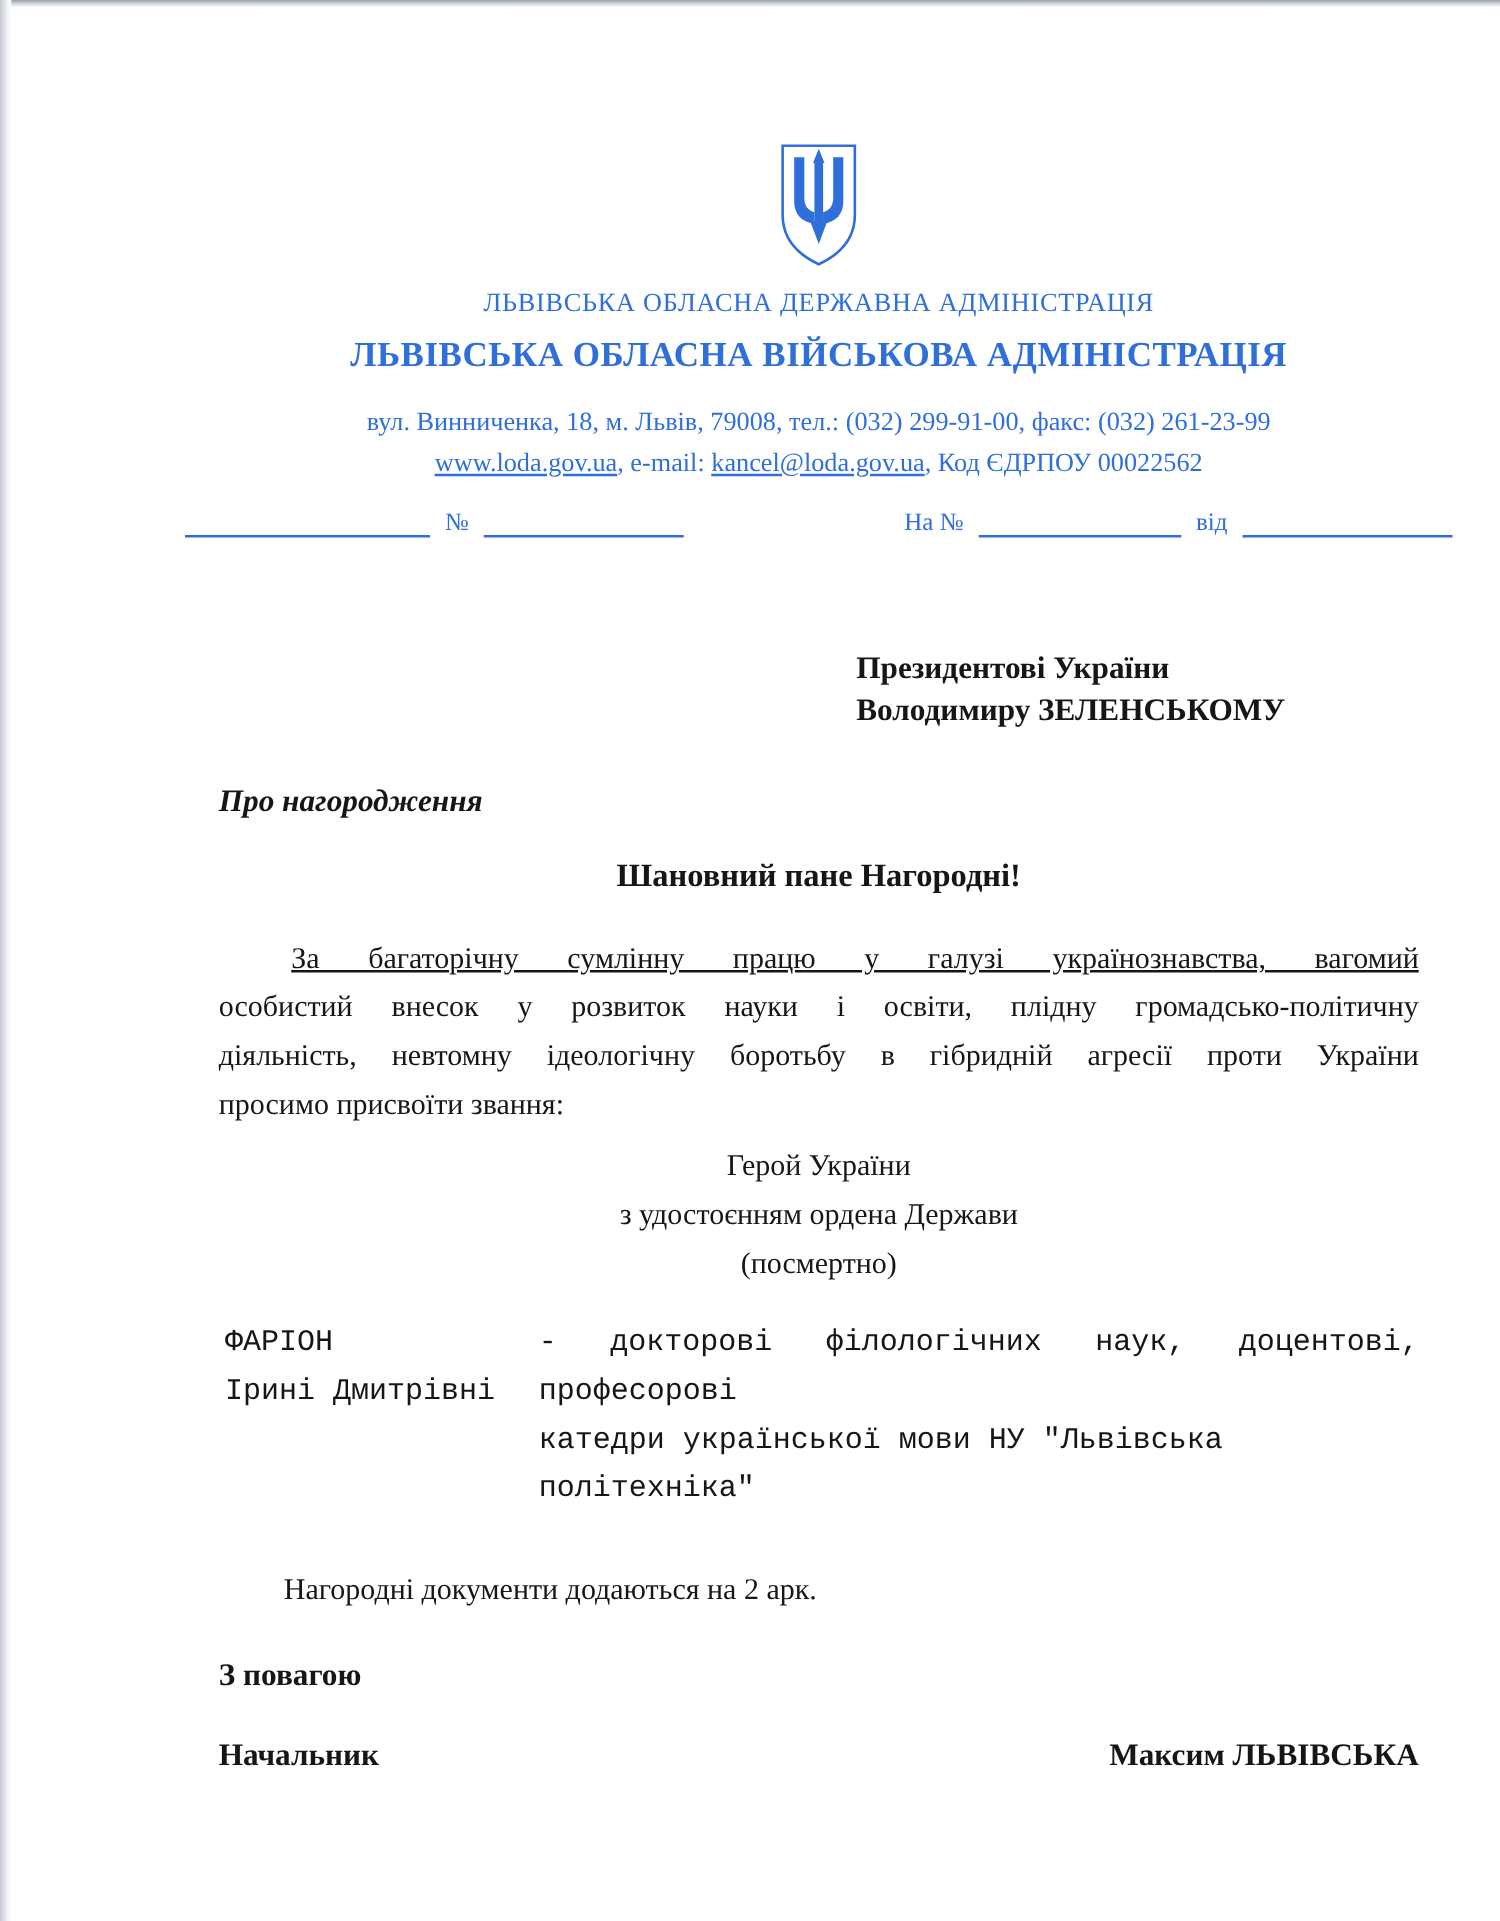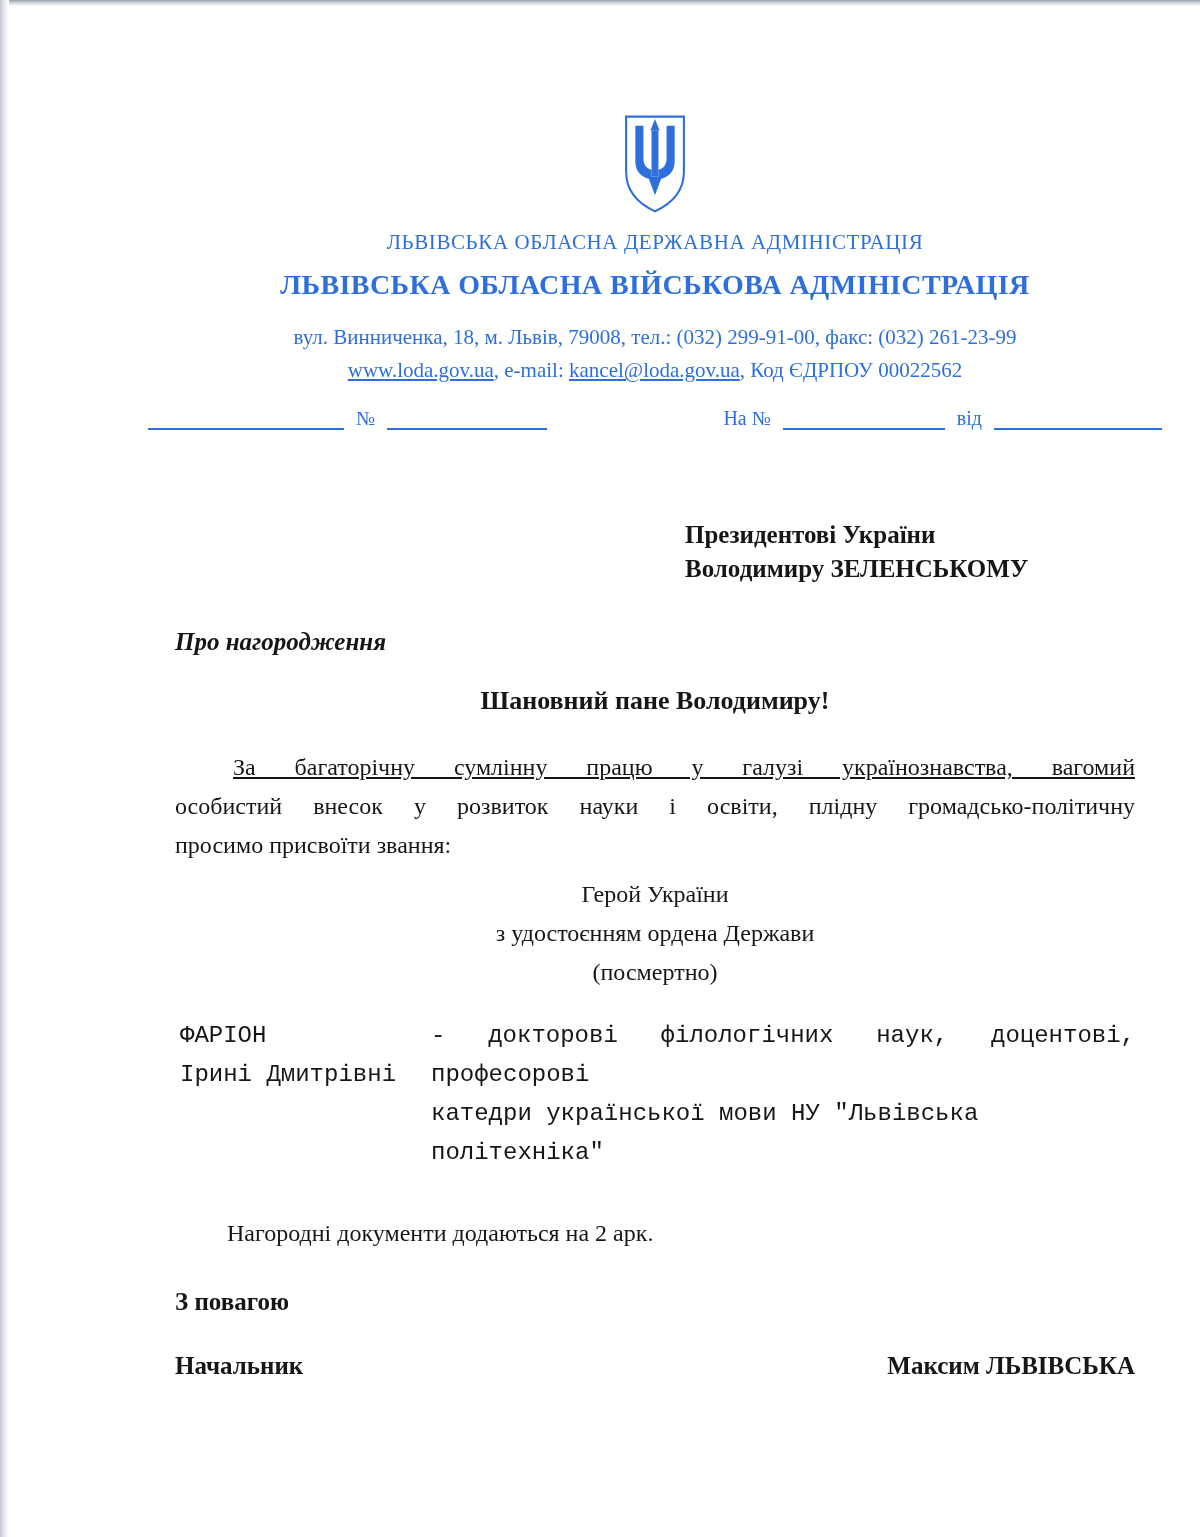--- a/index.html
+++ b/index.html
@@ -136,25 +136,26 @@
       </div>
     </div>
 
     <div class="recipient">
       <div>Президентові України</div>
       <div>Володимиру ЗЕЛЕНСЬКОМУ</div>
     </div>
 
     <div class="subject">Про нагородження</div>
 
-    <div class="salutation">Шановний пане Володимиру!</div>
+    <div class="salutation">Шановний пане Нагородні!</div>
 
     <div class="body-par">
       <div class="body-line first">За багаторічну сумлінну працю у галузі українознавства, вагомий</div>
       <div class="body-line">особистий внесок у розвиток науки і освіти, плідну громадсько-політичну</div>
+      <div class="body-line">діяльність, невтомну ідеологічну боротьбу в гібридній агресії проти України</div>
       <div class="body-line last">просимо присвоїти звання:</div>
     </div>
 
     <div class="award">
       <div>Герой України</div>
       <div>з удостоєнням ордена Держави</div>
       <div>(посмертно)</div>
     </div>
 
     <div class="nominee">

